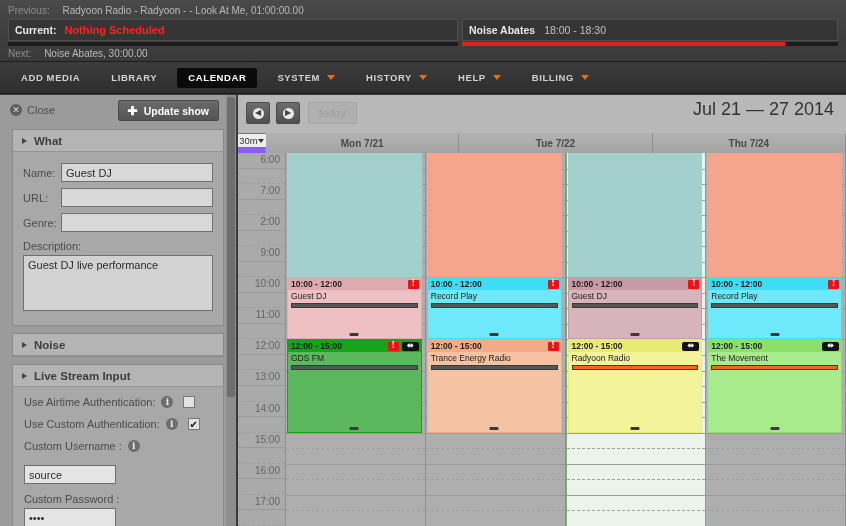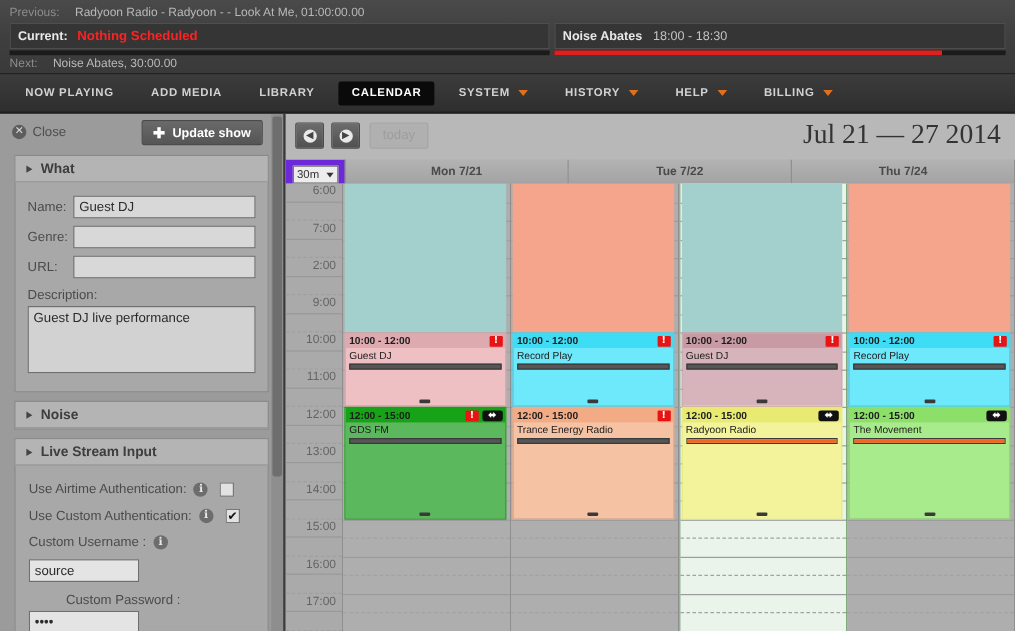--- a/index.html
+++ b/index.html
@@ -128,38 +128,38 @@
   }
   .fdesc-label { font-size: 11px; color: #4b4b4b; margin: 5px 0 3px 0; }
   .ftext {
     width: 100%; height: 56px; background: #d2d2d2;
     border: 1px solid #6f6f6f; font-size: 11px; color: #2b2b2b;
     padding: 3px 4px; resize: none;
     font-family: "Liberation Sans", sans-serif;
   }
 
   .lsi-body { padding: 9px 11px 6px 11px; }
-  .lrow { display: flex; align-items: center; height: 22px; font-size: 11px; color: #4b4b4b; }
+  .lrow { display: flex; height: 22px; font-size: 11px; color: #4b4b4b; }
   .info-i {
     width: 12px; height: 12px; border-radius: 50%; background: #6d6d6d;
     color: #e8e8e8; font-size: 9px; font-weight: bold;
     display: inline-flex; align-items: center; justify-content: center;
     margin-left: 6px; font-family: "DejaVu Serif", serif; line-height: 1;
   }
   .cbox {
     width: 12px; height: 12px; background: #e2e2e2; border: 1px solid #777;
     margin-left: 10px; display:inline-flex; align-items:center;
     justify-content:center; font-size: 10px; color:#111; cursor: pointer;
   }
   .lfield {
     width: 92px; height: 19px; background: #e4e4e4; border: 1px solid #6f6f6f;
     font-size: 11px; color: #2b2b2b; padding: 0 4px; margin: 3px 0 6px 0;
     font-family: "Liberation Sans", sans-serif;
   }
-  .lcaption { font-size: 11px; color: #4b4b4b; margin-top: 3px; margin-left: 31px; }
+  .lcaption { font-size: 11px; color: #4b4b4b; margin-top: 3px; }
 
   .sb-scroll {
     position: absolute; right: 0; top: 0; width: 10px; height: 431px;
     background: #8e8e8e;
   }
   .sb-thumb {
     position: absolute; left: 1px; top: 2px; width: 8px; height: 300px;
     background: #6e6e6e; border-radius: 2px;
   }
 
@@ -182,28 +182,28 @@
     font-size: 8px; color:#444; line-height: 1;
   }
   .todaybtn {
     position: absolute; left: 70px; top: 7px; height: 22px;
     padding: 0 10px; background: #b0b0b0; border: 1px solid #a5a5a5;
     border-radius: 2px; color: #9d9d9d; font-size: 11px;
     display: flex; align-items: center; cursor: default;
   }
   .cal-title {
     position: absolute; right: 12px; top: 4px;
-    font-size: 23px; color: #333; font-family: Liberation Serif, serif;
+    font-size: 18px; color: #333; font-family: Liberation Sans, sans-serif;
   }
 
   .cal-grid { position: relative; height: 393px; overflow: hidden; }
   .cal-header { display: flex; height: 20px; background: #a7a7a7; }
   .tz-cell {
-    width: 50px; border-right: 1px solid #8f8f8f;
-    background: #6d28d9; display: flex; align-items: flex-end;
+    width: 28px; border-right: 1px solid #8f8f8f;
+    background: #8b5cf6; display: flex; align-items: flex-start;
     justify-content: center;
   }
   .tz-sel {
     width: 38px; height: 15px; background: #ededed; border: 1px solid #777;
     font-size: 9.5px; color: #333; display: flex; align-items: center;
     justify-content: space-between; padding: 0 3px; cursor: pointer;
   }
   .tz-sel .c {
     width:0;height:0;border-left:3px solid transparent;
     border-right:3px solid transparent;border-top:4px solid #333;
@@ -299,23 +299,20 @@
       <span class="nm">Noise Abates</span>
       <span class="tm">18:00 - 18:30</span>
     </div>
     <div class="onair-progress">
         <i id="onairfill" style="width: 86%;"></i>
       </div>
   </div>
 
   <div class="navbar" id="navbar">
       <div class="nav-item">
-        <span>NOW PLAYING</span>
-      </div>
-      <div class="nav-item">
         <span>ADD MEDIA</span>
       </div>
       <div class="nav-item">
         <span>LIBRARY</span>
       </div>
       <div class="nav-item active">
         <span>CALENDAR</span>
       </div>
       <div class="nav-item">
         <span>SYSTEM</span>
@@ -352,25 +349,25 @@
       <div class="sb-head">
         <span class="tri"></span>
         <span>What</span>
       </div>
       <div class="sb-body">
         <div class="frow">
           <span class="flabel">Name:</span>
           <input class="finput" value="Guest DJ" style="">
         </div>
         <div class="frow">
-          <span class="flabel">Genre:</span>
+          <span class="flabel">URL:</span>
           <input class="finput" value="" style="">
         </div>
         <div class="frow">
-          <span class="flabel">URL:</span>
+          <span class="flabel">Genre:</span>
           <input class="finput" value="" style="">
         </div>
         <div class="fdesc-label">Description:</div>
         <textarea class="ftext" style="">Guest DJ live performance</textarea>
       </div>
     </div>
 
     <div class="sb-panel">
       <div class="sb-head">
         <span class="tri"></span>

